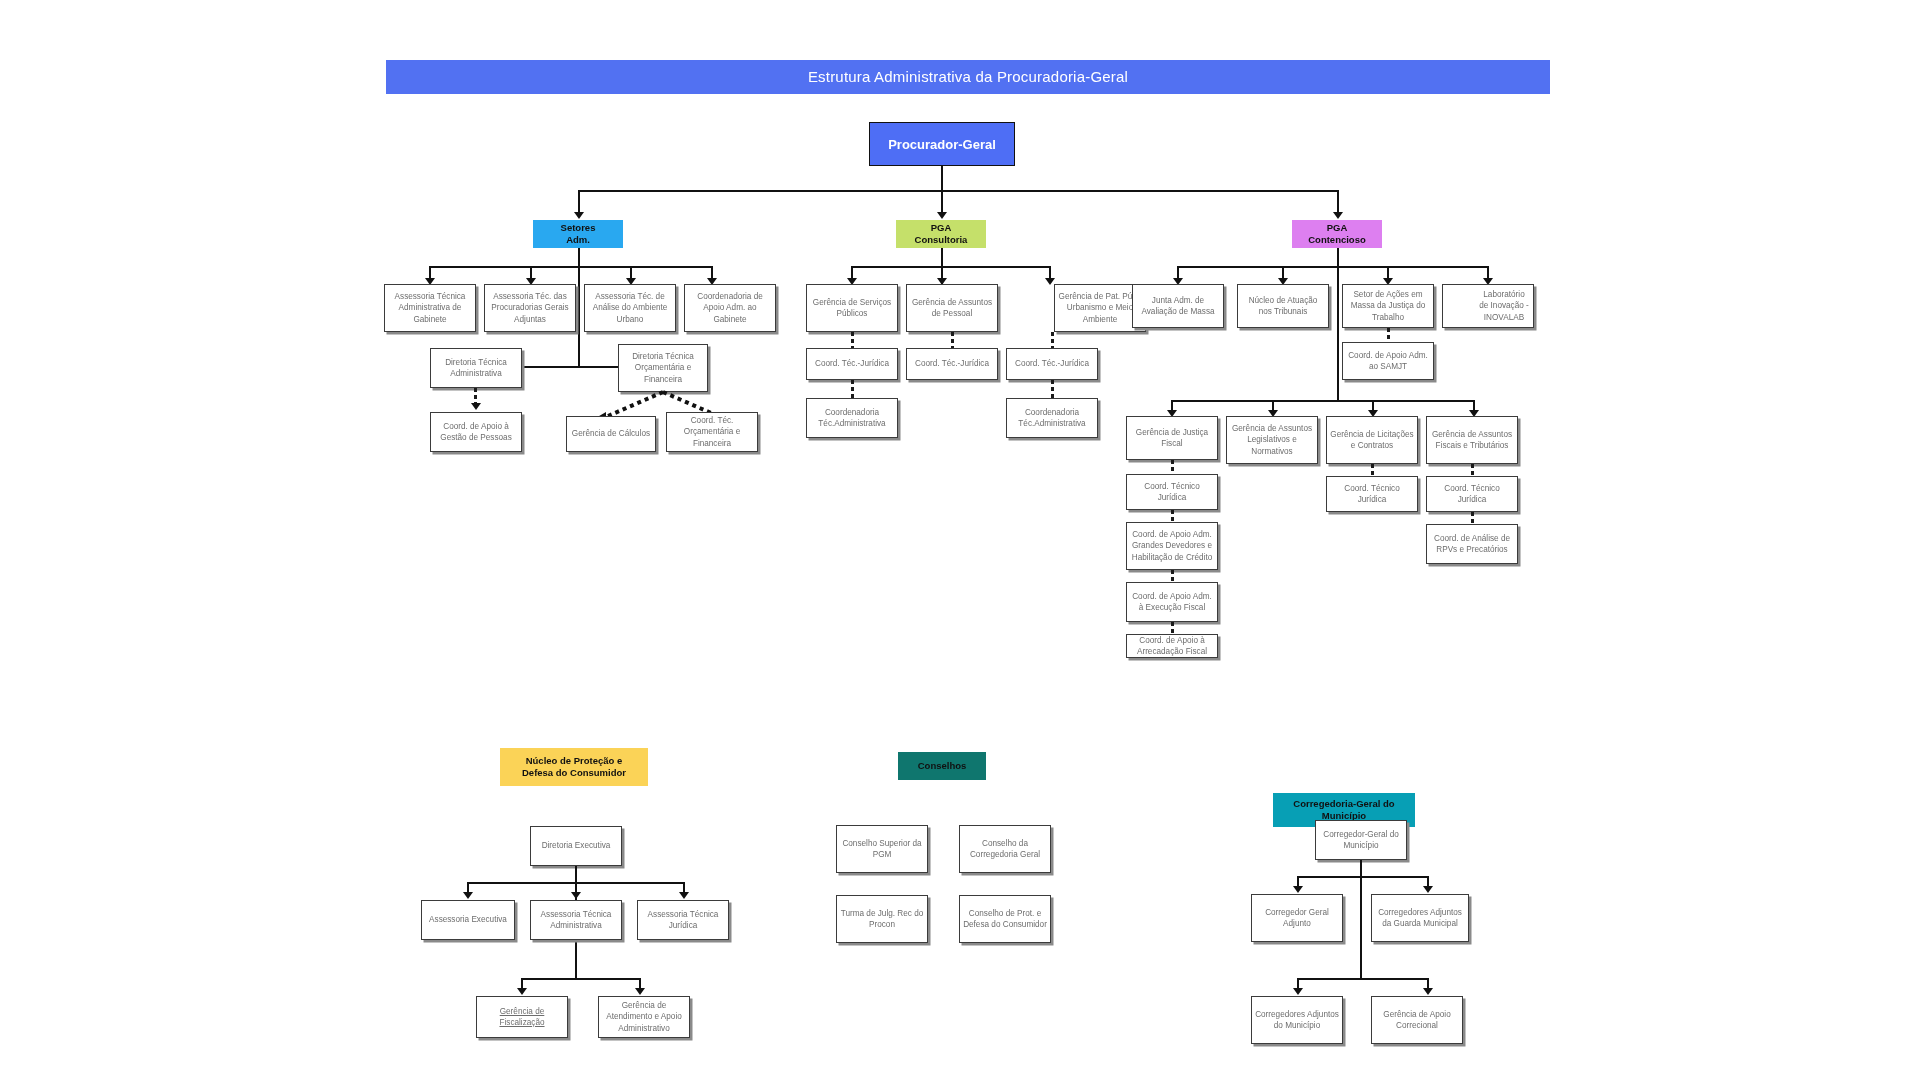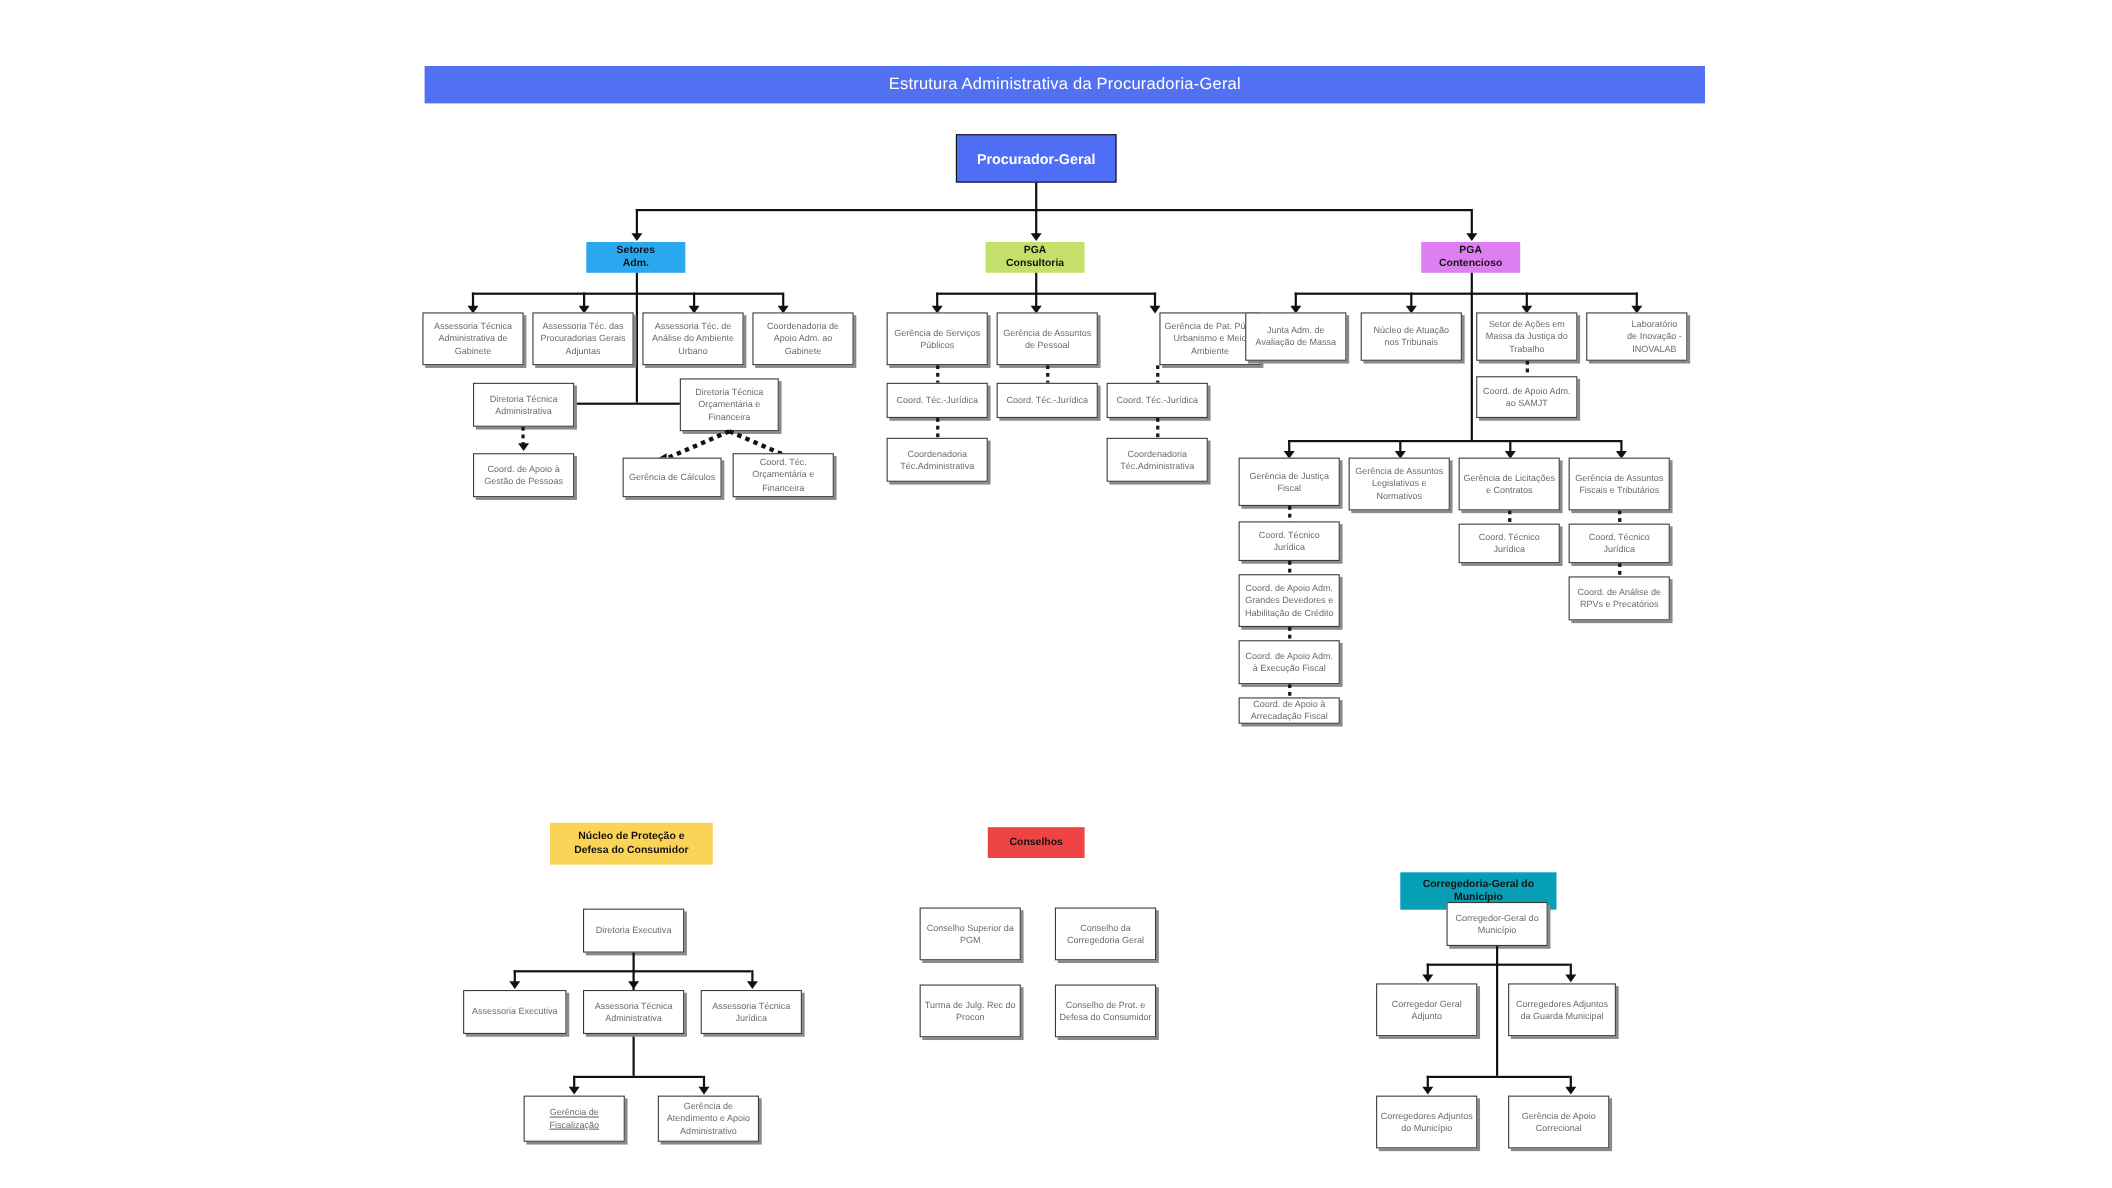--- a/index.html
+++ b/index.html
@@ -61,21 +61,21 @@
     font-weight: bold;
     color: #111111;
     font-size: 9.5px;
     line-height: 1.3;
     padding: 2px 17px;
   }
   .cat.blue   { background: #29a8f0; }
   .cat.green  { background: #c5e06a; }
   .cat.purple { background: #dd7ff0; }
   .cat.yellow { background: #fbd357; }
-  .cat.red    { background: #ef4444; }
+  .cat.red    { background: #0f766e; }
   .cat.teal   { background: #079fb5; }
 
   #root-box {
     position: absolute;
     left: 869px; top: 122px; width: 146px; height: 44px;
     background: #4e6ef5;
     border: 1.8px solid #111111;
     display: flex; align-items: center; justify-content: center;
     color: #ffffff; font-weight: bold; font-size: 13px;
     text-align: center;

